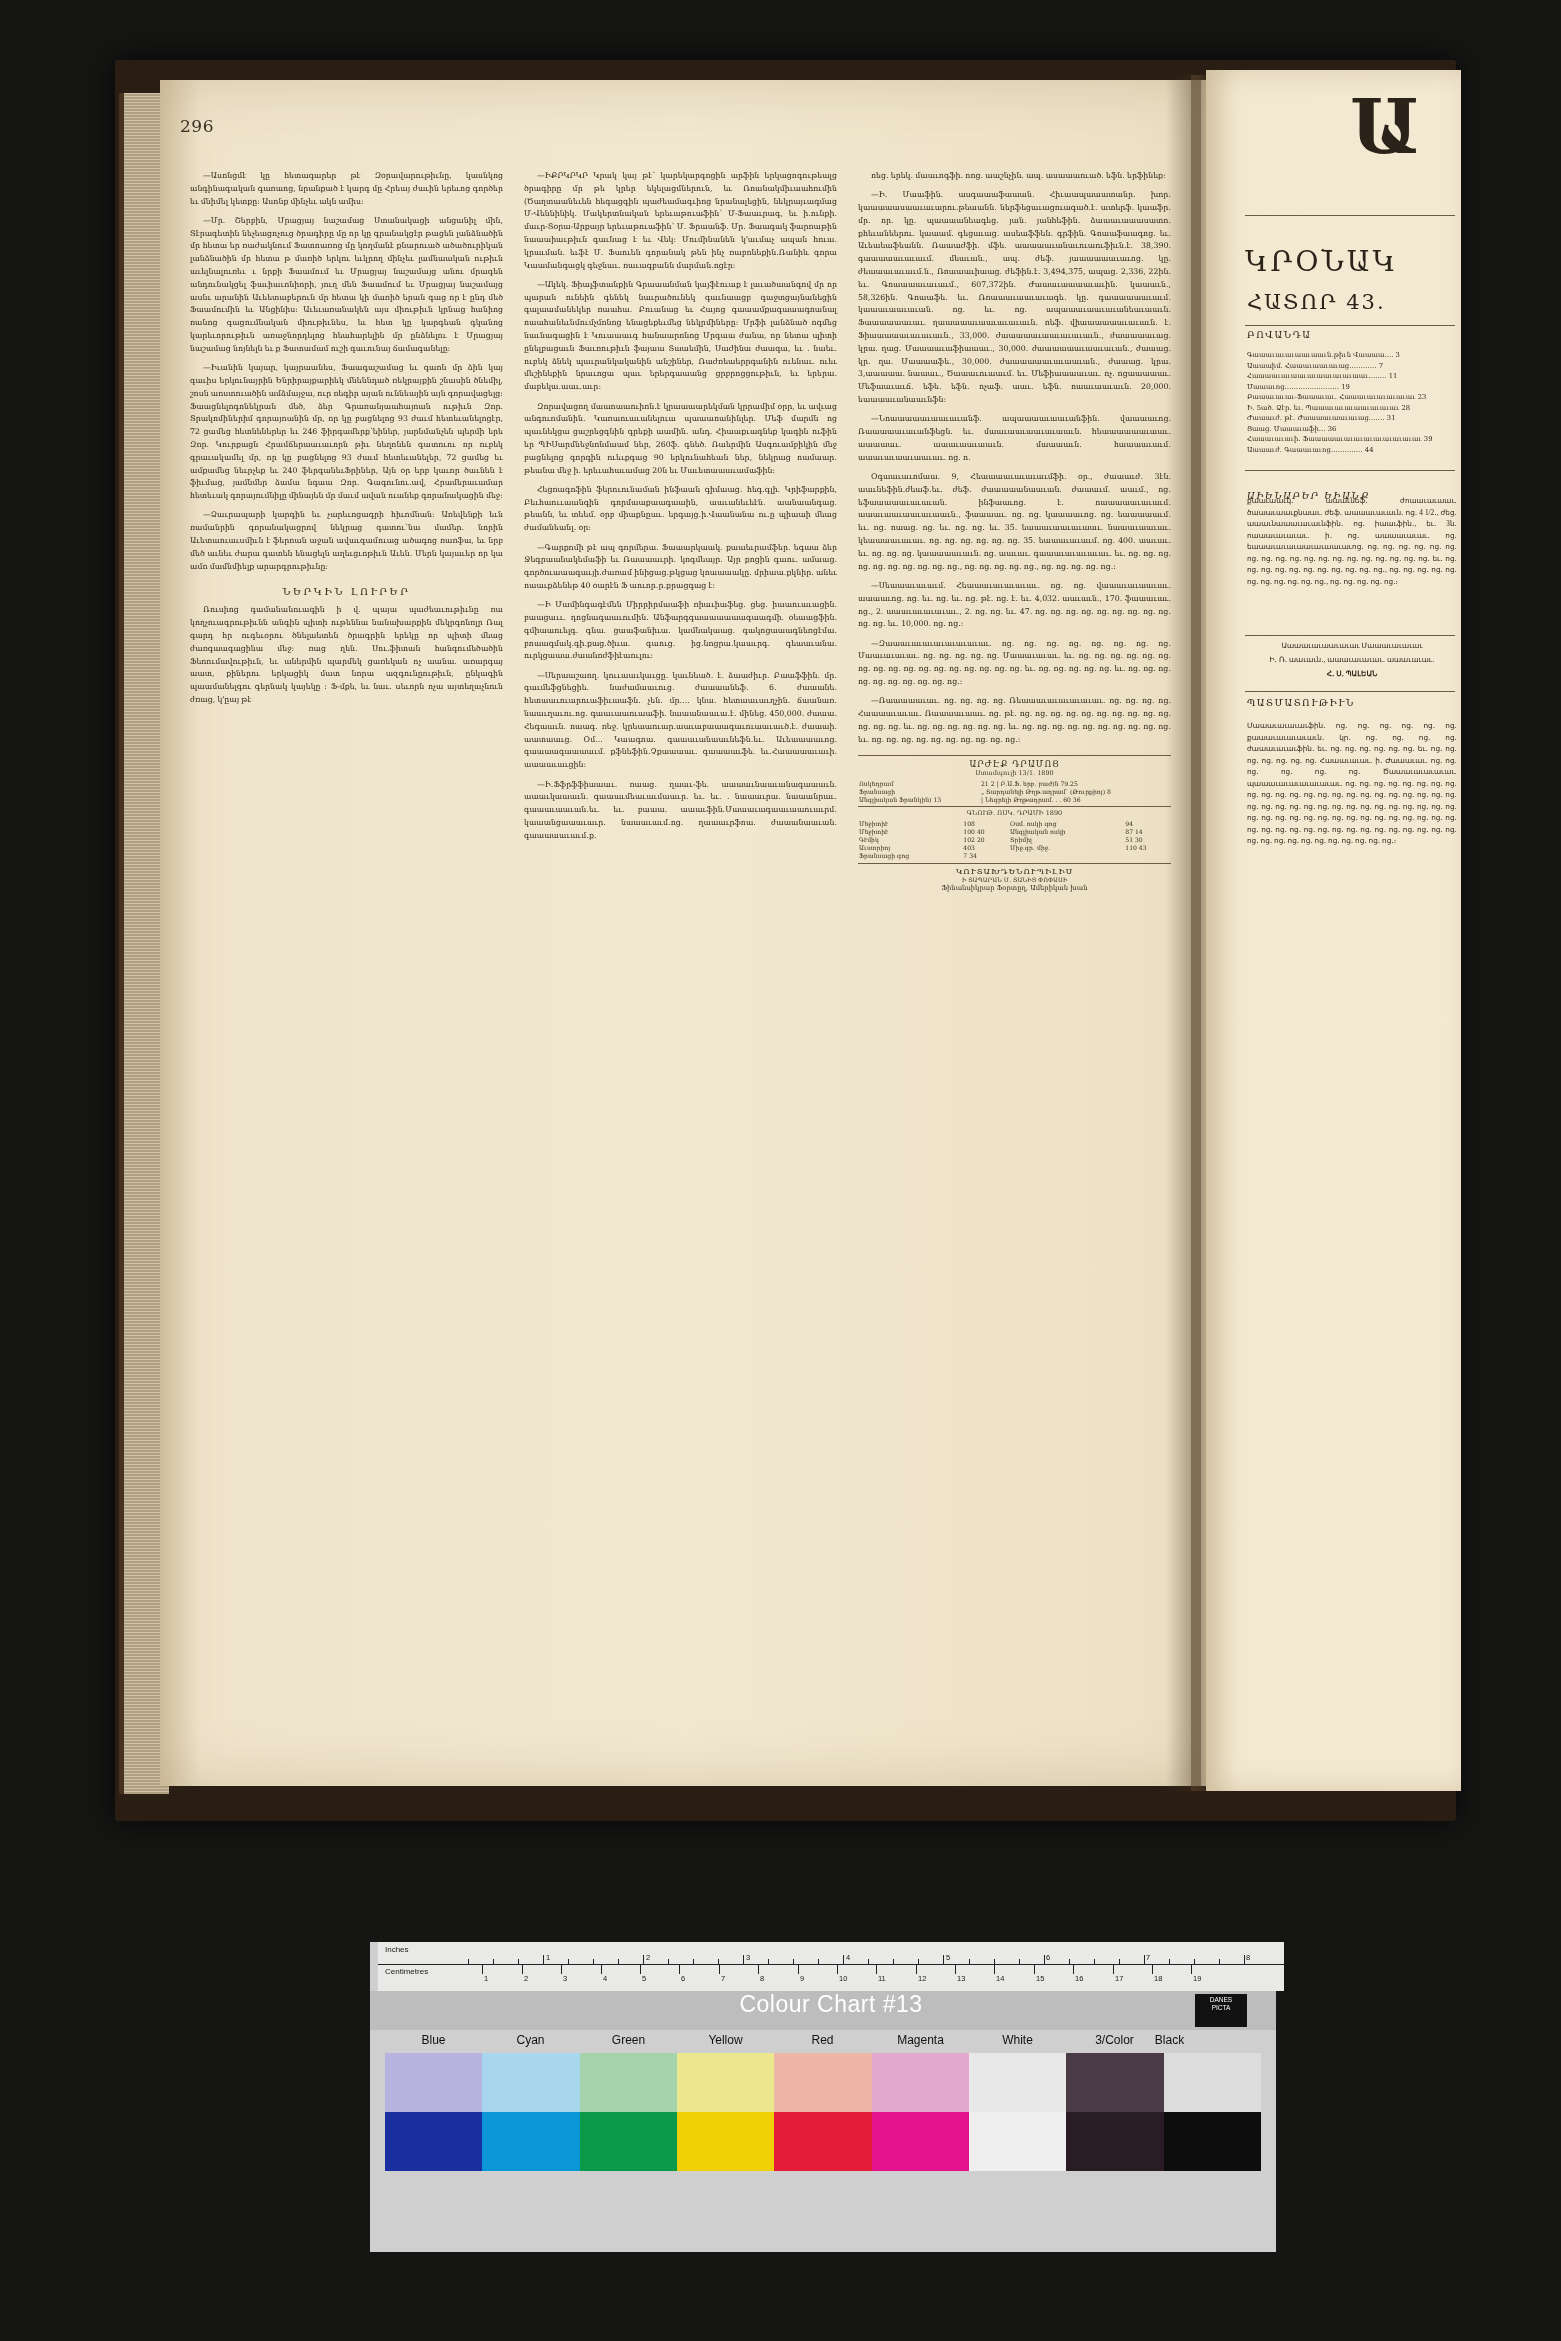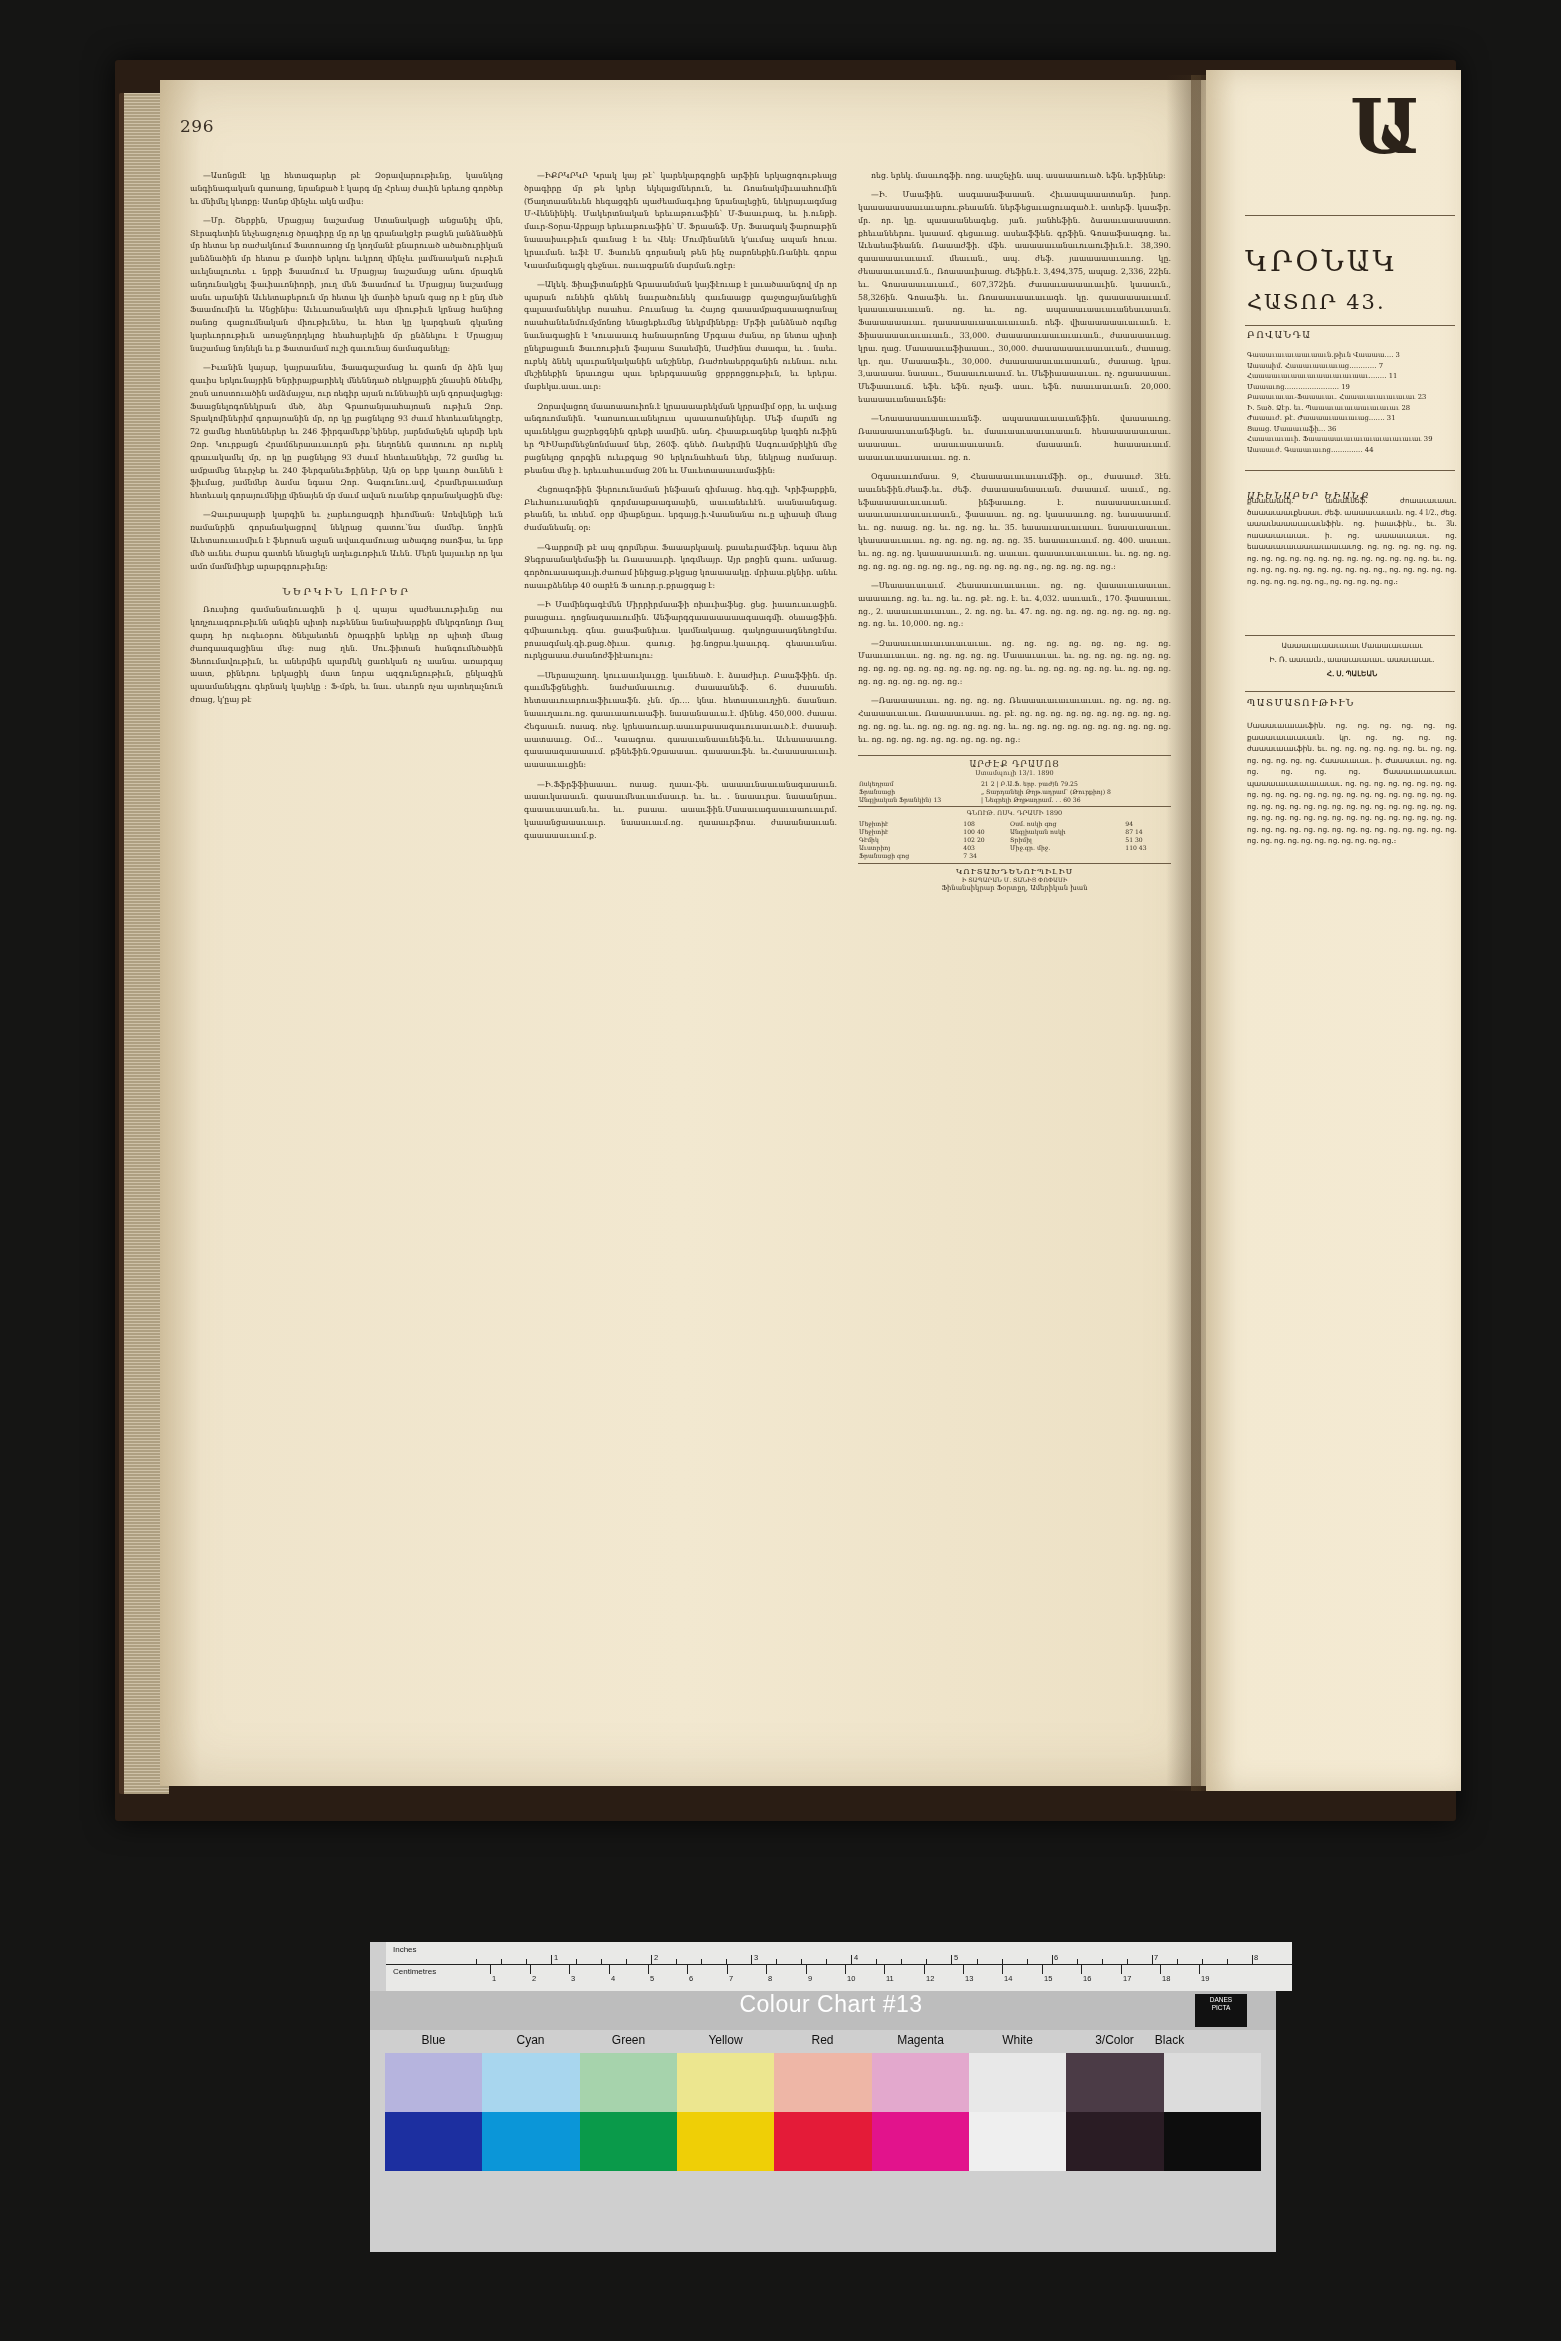--- a/index.html
+++ b/index.html
@@ -55,21 +55,21 @@
   .rp-title{position:absolute;left:20px;top:155px;width:215px;font-size:28px;letter-spacing:3px;color:#2b2219;}
   .rp-issue{position:absolute;left:22px;top:200px;width:215px;font-size:21px;letter-spacing:2px;color:#2b2219;}
   .rp-rule{position:absolute;left:20px;width:210px;height:1px;background:#6d5c45;}
   .rp-sub{position:absolute;left:22px;font-size:9.5px;letter-spacing:1.5px;color:#2b2219;}
   .rp-toc{position:absolute;left:22px;top:255px;width:210px;font-size:6.8px;line-height:10.5px;}
   .rp-toc div{white-space:nowrap;overflow:hidden;}
   .rp-body{position:absolute;left:22px;width:210px;font-size:7.3px;line-height:11.5px;text-align:justify;font-family:Liberation Serif, serif;}
 
   
   .chart{position:absolute;left:370px;top:1942px;width:906px;height:310px;background:#cfcfcf;}
-  .ruler{position:absolute;left:16px;top:0;width:906px;height:49px;background:#e9e9e7;}
+  .ruler{position:absolute;left:8px;top:0;width:906px;height:49px;background:#e9e9e7;}
   .ruler .lbl{position:absolute;font-family:"Liberation Sans",sans-serif;font-size:8px;color:#1a1a1a;}
   .tick{position:absolute;background:#222;}
   .chart-title{position:absolute;left:0;top:49px;width:906px;text-align:center;
         font-family:"Liberation Sans",sans-serif;font-size:23px;color:#fff;letter-spacing:0.5px;padding-left:8px;}
   .chart-band{position:absolute;left:0;top:49px;width:906px;height:39px;background:#bdbdbd;}
   .names{position:absolute;left:0;top:88px;width:906px;height:24px;}
   .names span{position:absolute;font-family:"Liberation Sans",sans-serif;font-size:12px;color:#111;text-align:center;}
   .swrow{position:absolute;left:15px;width:876px;height:59px;display:flex;}
   .swrow div{flex:1;}
   .danes{position:absolute;right:29px;top:52px;width:52px;height:33px;background:#111;color:#fff;

